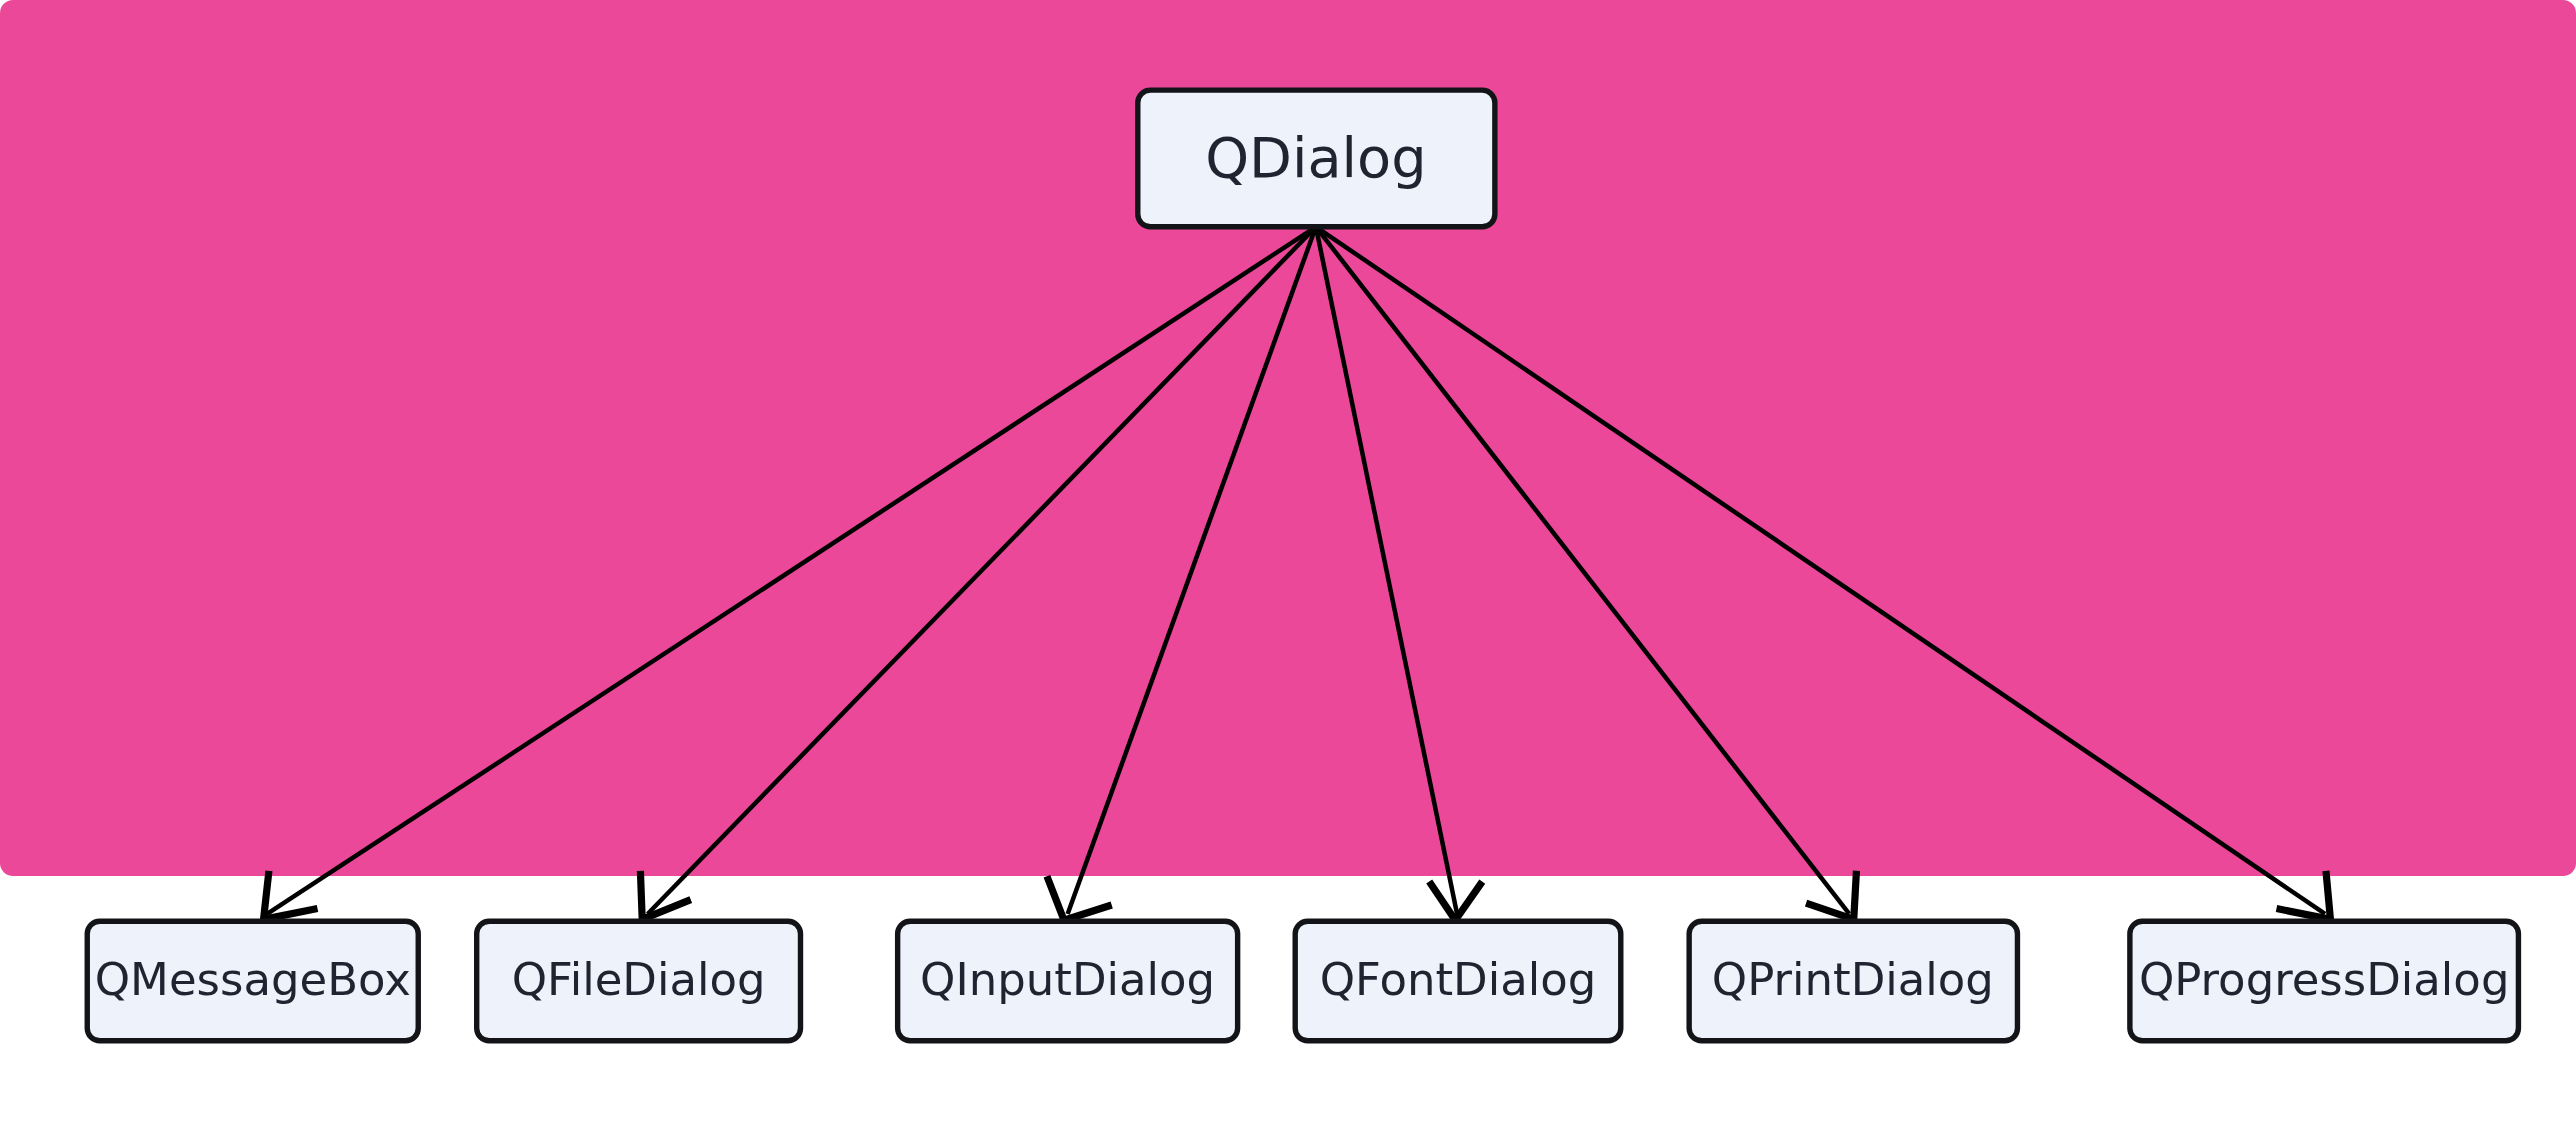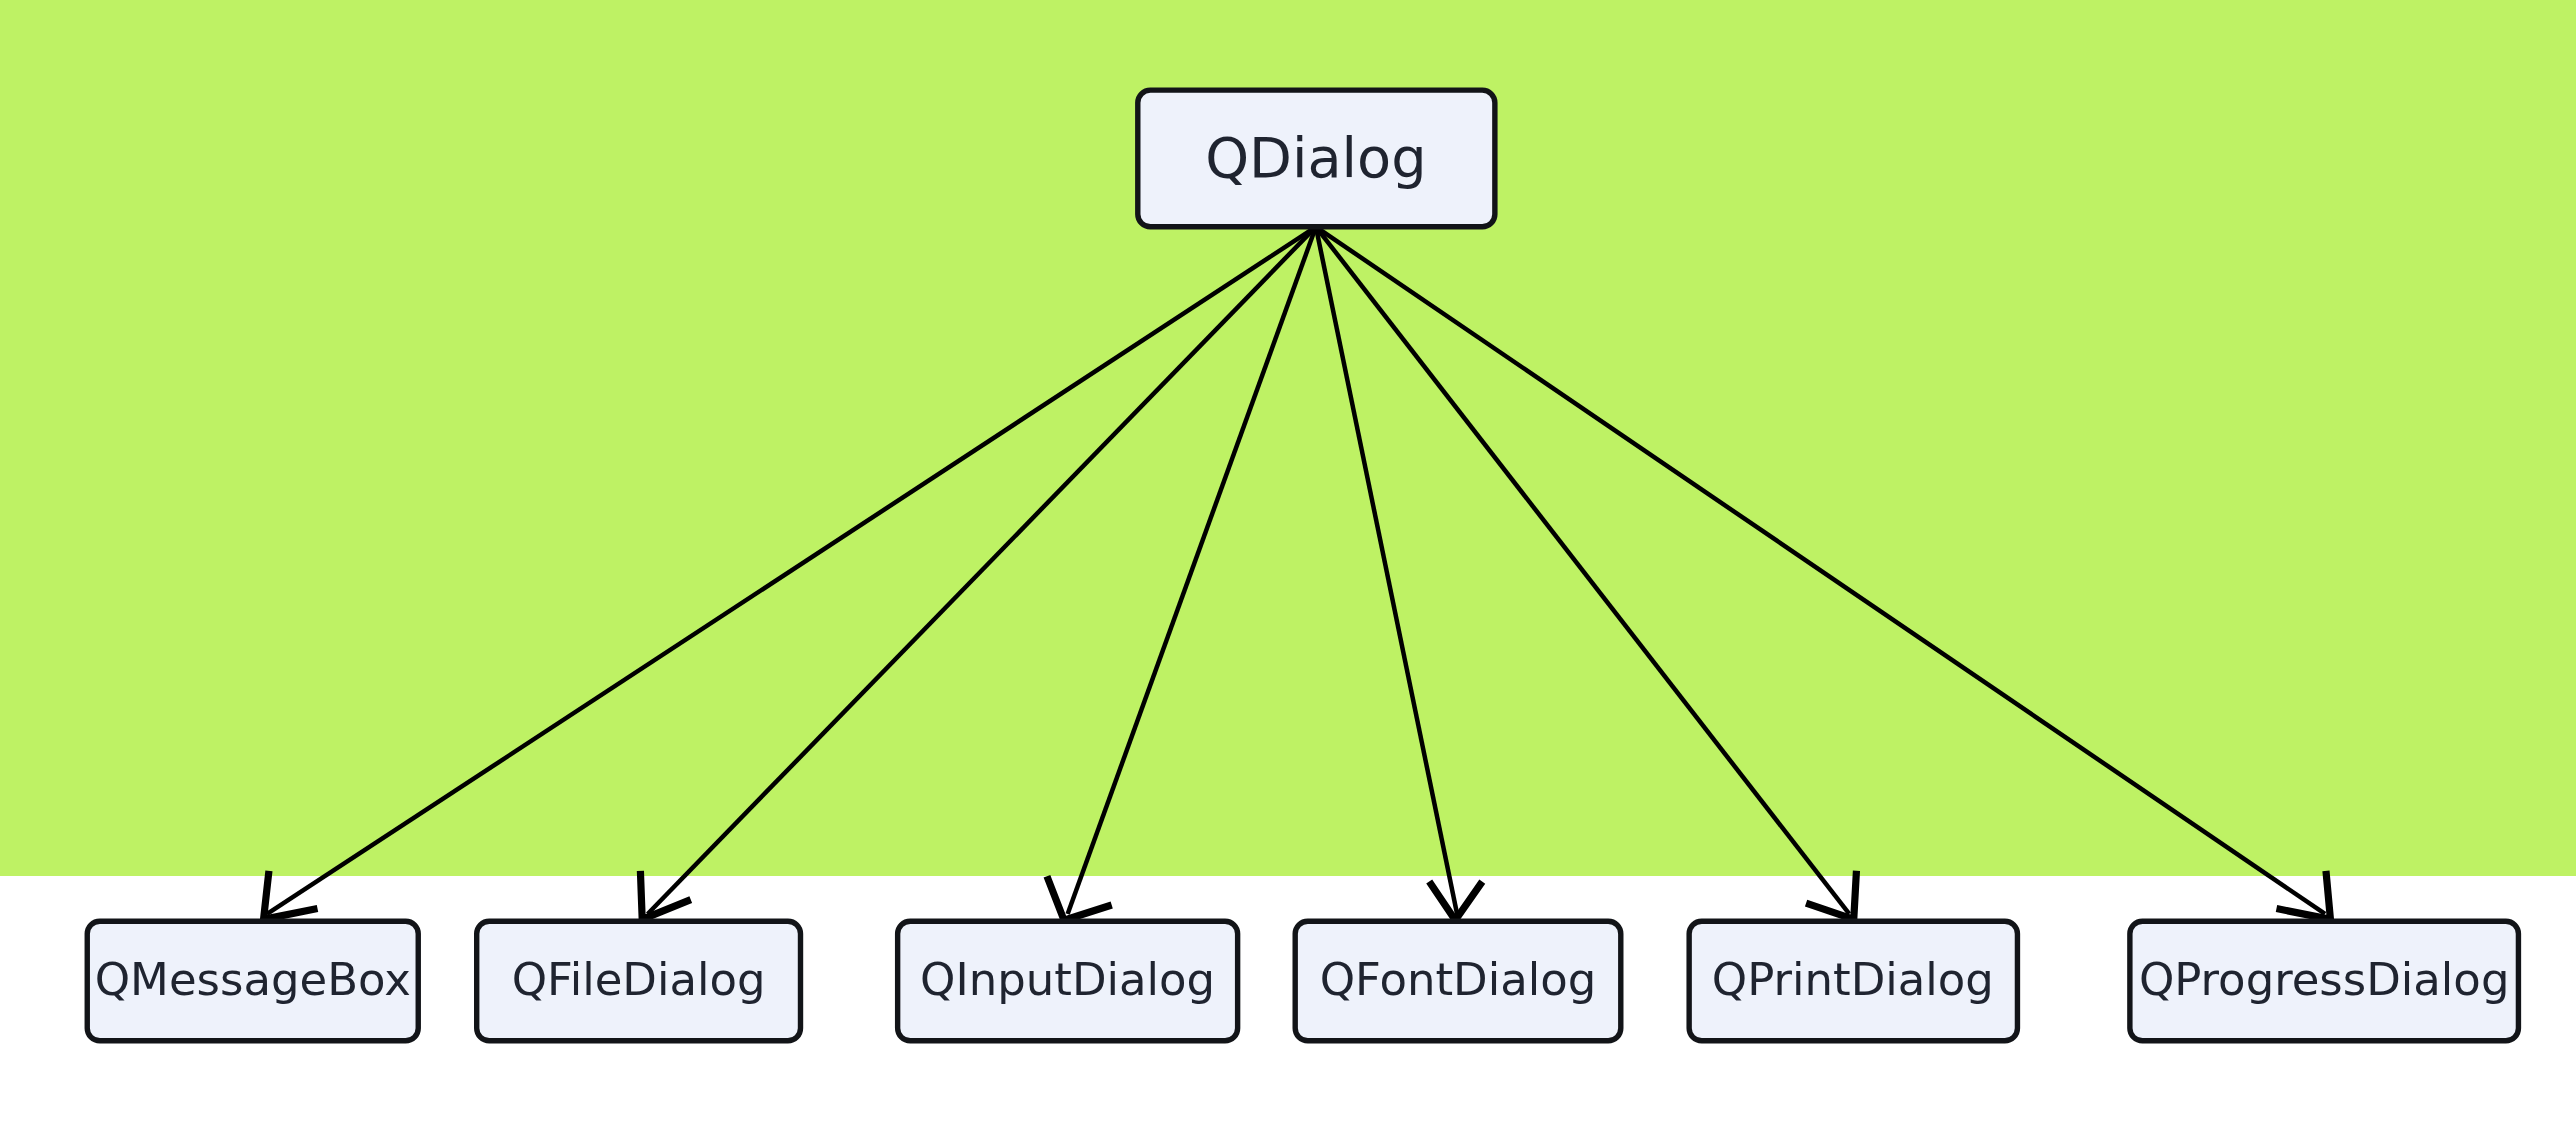--- a/index.html
+++ b/index.html
@@ -10,21 +10,22 @@
   body {
     width: 2576px;
     height: 1130px;
     overflow: hidden;
     font-family: "DejaVu Sans", "Liberation Sans", sans-serif;
   }
   #diagram-root {
     position: relative;
     width: 2576px;
     height: 876px;
-    background: #bef264;
+    background: #ec4899;
+    border-radius: 13px;
   }
   svg#class-hierarchy-svg {
     display: block;
     width: 2576px;
     height: 1130px;
   }
   .node-box {
     fill: #eef2fb;
     stroke: #121418;
     stroke-width: 6;

